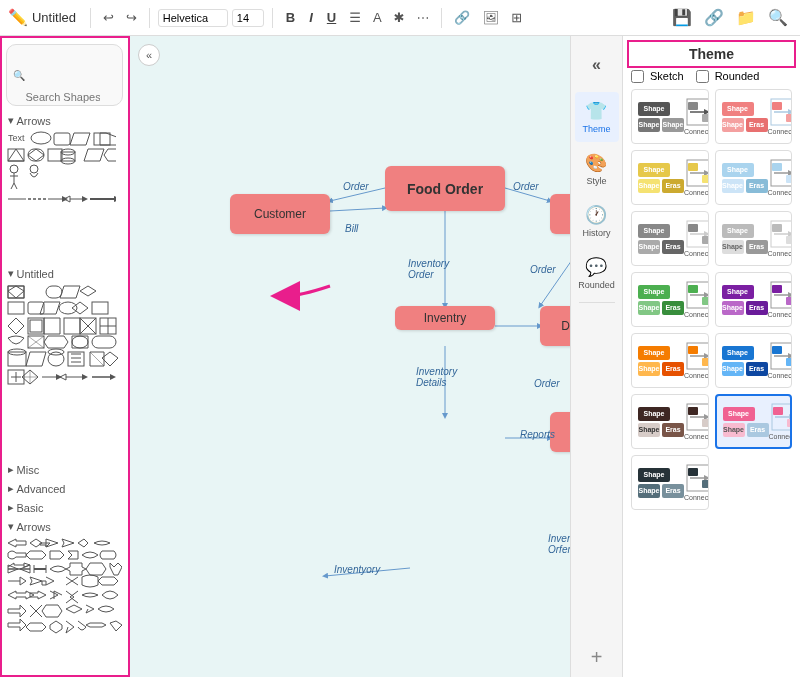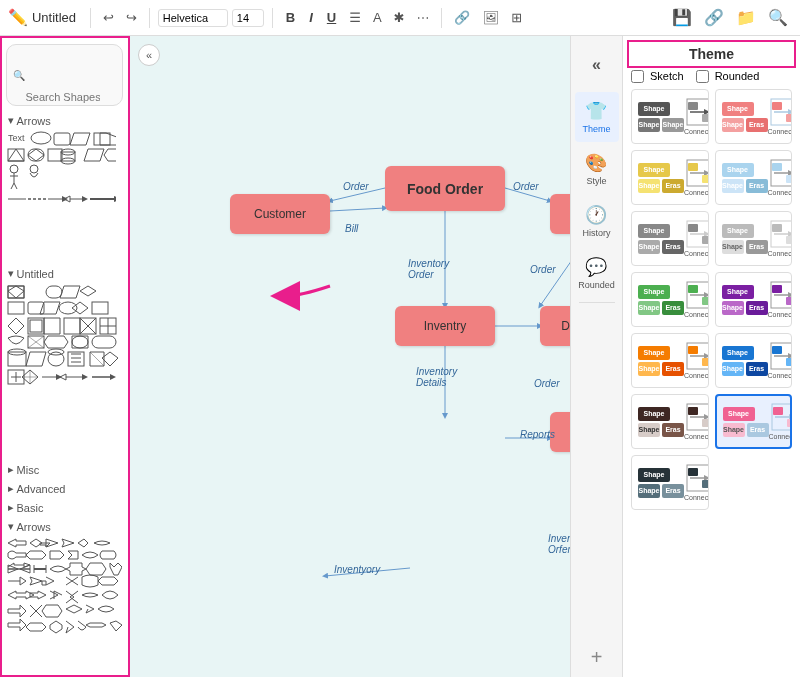--- a/index.html
+++ b/index.html
@@ -501,21 +501,21 @@
 
     <div class="flow-node" style="left:255px;top:130px;width:120px;height:45px;font-size:14px;font-weight:600;">
       Food Order
     </div>
     <div class="flow-node" style="left:100px;top:158px;width:100px;height:40px;">
       Customer
     </div>
     <div class="flow-node" style="left:420px;top:158px;width:90px;height:40px;">
       Kitchen
     </div>
-    <div class="flow-node" style="left:265px;top:270px;width:100px;height:40px;">
+    <div class="flow-node" style="left:265px;top:270px;width:100px;height:24px;">
       Inventry
     </div>
     <div class="flow-node" style="left:410px;top:270px;width:100px;height:40px;">
       Data Store
     </div>
     <div class="flow-node" style="left:420px;top:376px;width:100px;height:40px;">
       Manager
     </div>
 
     <div class="flow-label" style="left:213px;top:145px;">Order</div>

